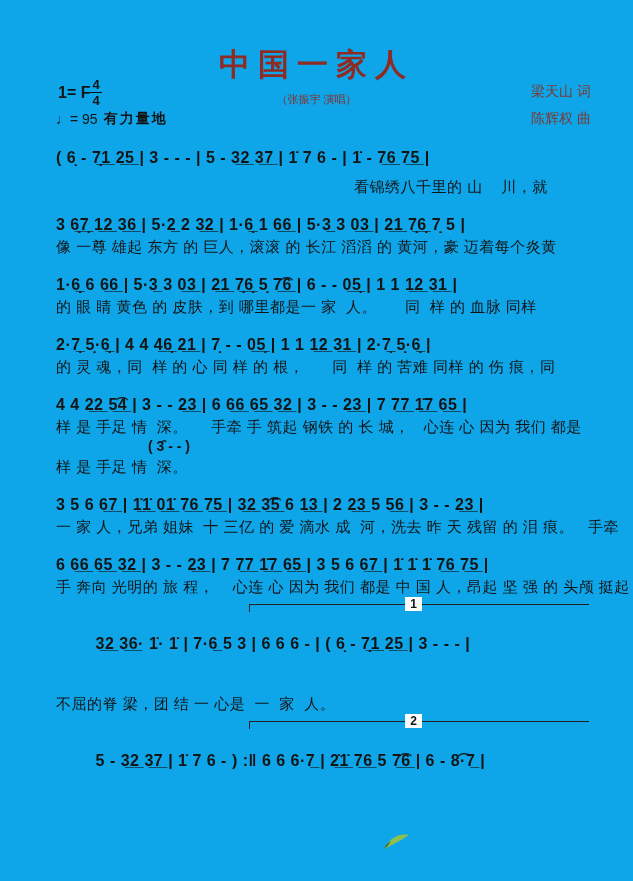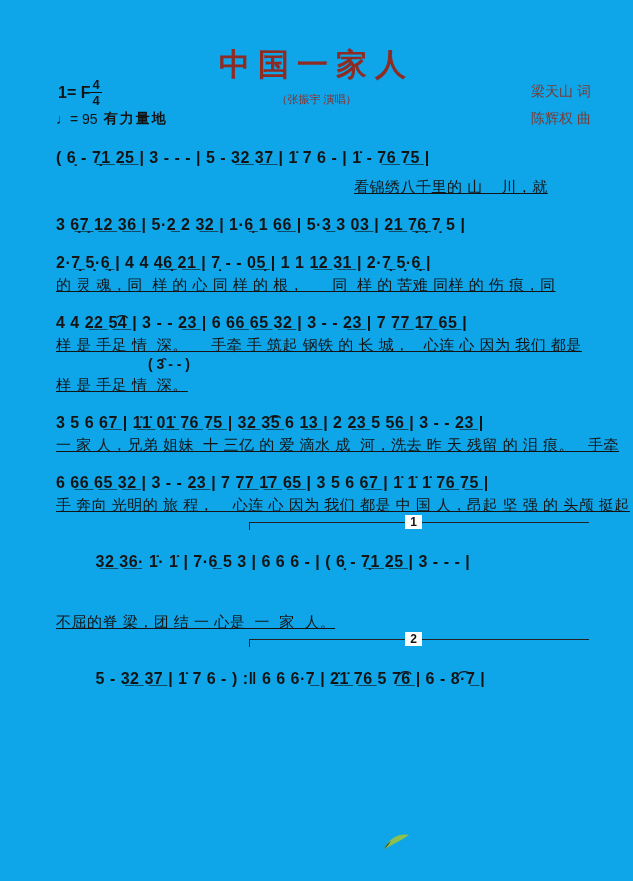--- a/index.html
+++ b/index.html
@@ -48,21 +48,21 @@
   .mline{
     position:relative;
     font-size:16px;font-weight:bold;
     line-height:19px;
     padding-top:12px;
     white-space:pre;
     letter-spacing:0.5px;
   }
   .lyr{
     font-size:15px;line-height:19px;padding-top:3px;
-    white-space:pre;letter-spacing:0.5px;text-decoration:underline;
+    white-space:pre;letter-spacing:0.5px;
   }
   .lyr.ind-l2{margin-left:298px;}
   .cue{
     font-size:14px;font-weight:bold;white-space:pre;
     margin-left:92px;line-height:16px;padding-top:2px;
   }
   
   .volta{
     position:absolute;top:1px;left:36%;right:2px;height:8px;
     border-top:1.5px solid #222;
@@ -108,23 +108,28 @@
     <div class="block">
       <div class="mline">( 6̣ - 7̣̲1̲ 2̲5̲ | 3 - - - | 5 - 3̲2̲ 3̲7̲ | 1̇ 7 6 - | 1̇ - 7̲6̲ 7̲5̲ |</div>
     </div>
 
     <div class="block">
       <div class="lyr ind-l2">看锦绣八千里的 山    川，就</div>
     </div>
 
     <div class="block">
       <div class="mline">3 6̲̣7̲̣ 1̲2̲ 3̲6̲ | 5·2̲ 2 3̲2̲ | 1·6̲̣ 1 6̲6̲ | 5·3̲ 3 0̲3̲ | 2̲1̲ 7̲̣6̲̣ 7̣ 5 |</div>
+      <div class="lyr">像 一尊 雄起 东方 的 巨人，滚滚 的 长江 滔滔 的 黄河，豪 迈着每个炎黄</div>
     </div>
 
 
+    <div class="block">
+      <div class="mline">1·6̲̣ 6 6̲6̲ | 5·3̲ 3 0̲3̲ | 2̲1̲ 7̲̣6̲̣ 5̣ 7̲͡6̲ | 6 - - 0̲5̲̣ | 1 1 1̲2̲ 3̲1̲ |</div>
+      <div class="lyr">的 眼 睛 黄色 的 皮肤，到 哪里都是一 家  人。      同  样 的 血脉 同样</div>
+    </div>
 
     <div class="block">
       <div class="mline">2·7̲̣ 5̣·6̲̣ | 4 4 4̲6̲̣ 2̲1̲ | 7̣ - - 0̲5̲̣ | 1 1 1̲2̲ 3̲1̲ | 2·7̲̣ 5̣·6̲̣ |</div>
       <div class="lyr">的 灵 魂，同  样 的 心 同 样 的 根，      同  样 的 苦难 同样 的 伤 痕，同</div>
     </div>
 
     <div class="block">
       <div class="mline">4 4 2̲2̲ 5̲͡4̲ | 3 - - 2̲3̲ | 6 6̲6̲ 6̲5̲ 3̲2̲ | 3 - - 2̲3̲ | 7 7̲7̲ 1̲̇7̲ 6̲5̲ |</div>
       <div class="lyr">样 是 手足 情  深。     手牵 手 筑起 钢铁 的 长 城，   心连 心 因为 我们 都是</div>
       <div class="cue">( 3̑ - - )</div>

